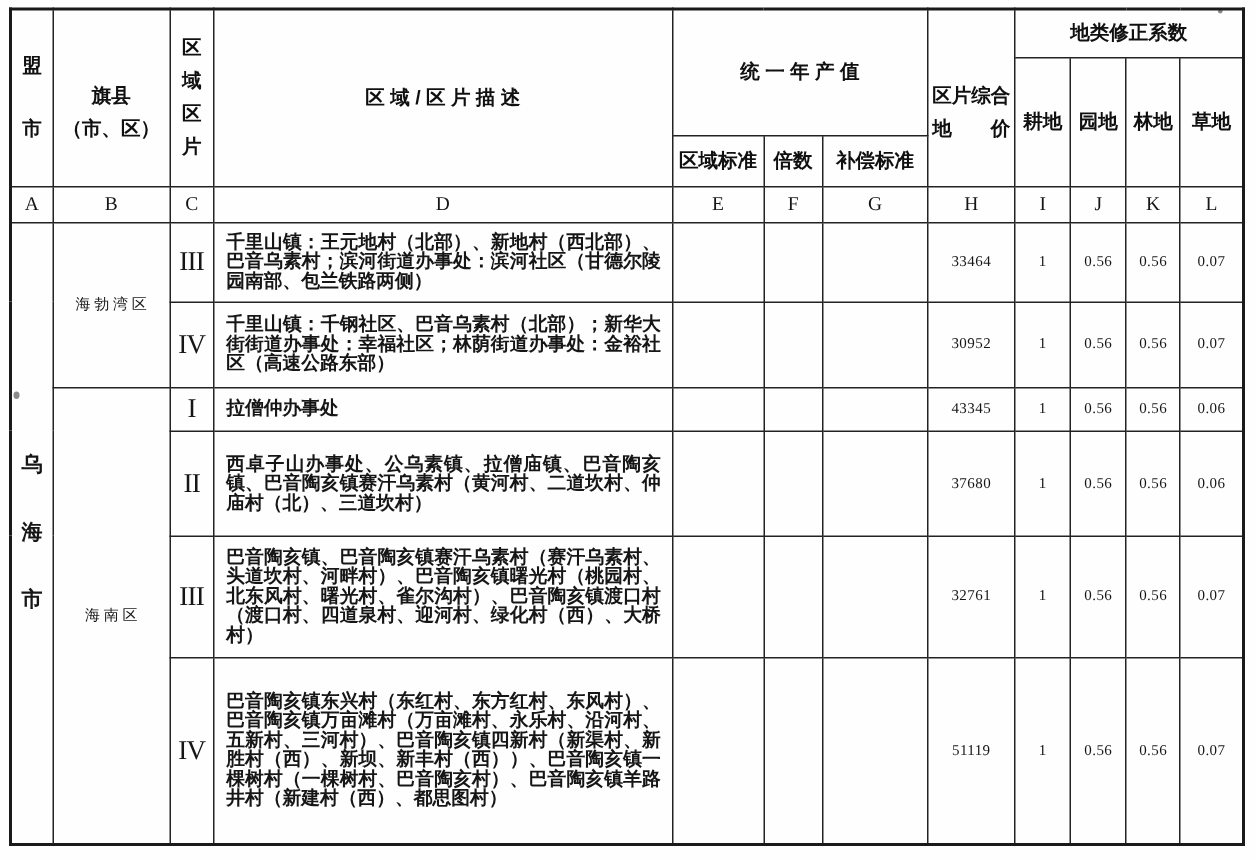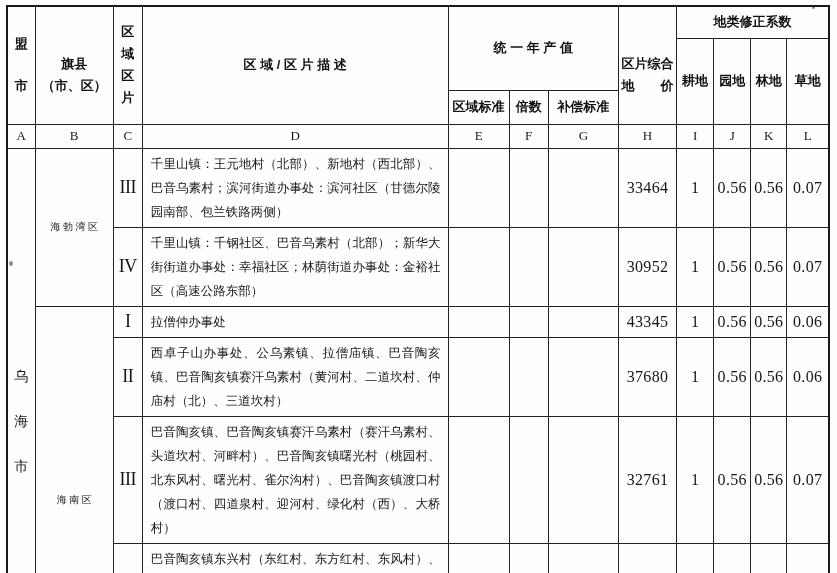--- a/index.html
+++ b/index.html
@@ -51,31 +51,32 @@
   .br6 { height: 125px; }
 
   .stack {
     display: inline-block;
     width: 1.1em;
     word-break: break-all;
     white-space: normal;
   }
   .stack-meng { line-height: 42px; font-size: 13px; font-family: Liberation Serif, serif; }
   .stack-zone { line-height: 22px; font-size: 13px; }
-  .stack-city { line-height: 45px; font-size: 14px; font-weight: normal; }
+  .stack-city { line-height: 45px; font-size: 14px; font-weight: bold; }
 
   .two-line { line-height: 22px; margin-top: 20px; }
 
   td.desc {
     text-align: justify;
     padding: 3px 7px 3px 8px;
     font-size: 12.5px;
-    line-height: 24px;
-  }
-  td.num { font-size: 16px; letter-spacing: 0.3px; }
+    line-height: 13px;
+    font-weight: bold;
+  }
+  td.num { font-size: 10px; letter-spacing: 0.3px; }
   td.roman { letter-spacing: -0.5px; font-size: 18px; }
   td.district { font-size: 10px; }
   td.letter { font-size: 13px; }
   td.city-cell { font-family: "Liberation Serif", "DejaVu Serif", serif; }
 
   .speck {
     position: absolute;
     background: #8a8a8a;
     border-radius: 50%;
   }

